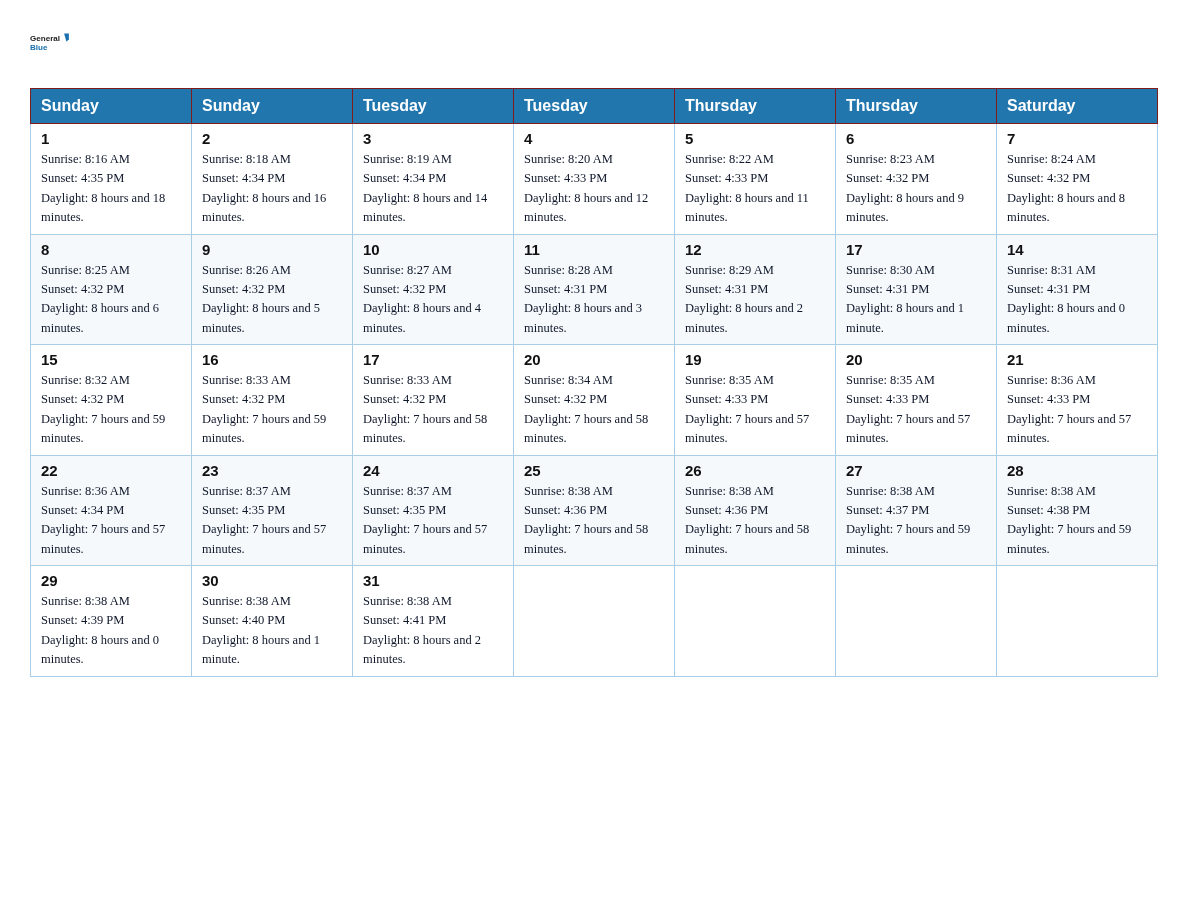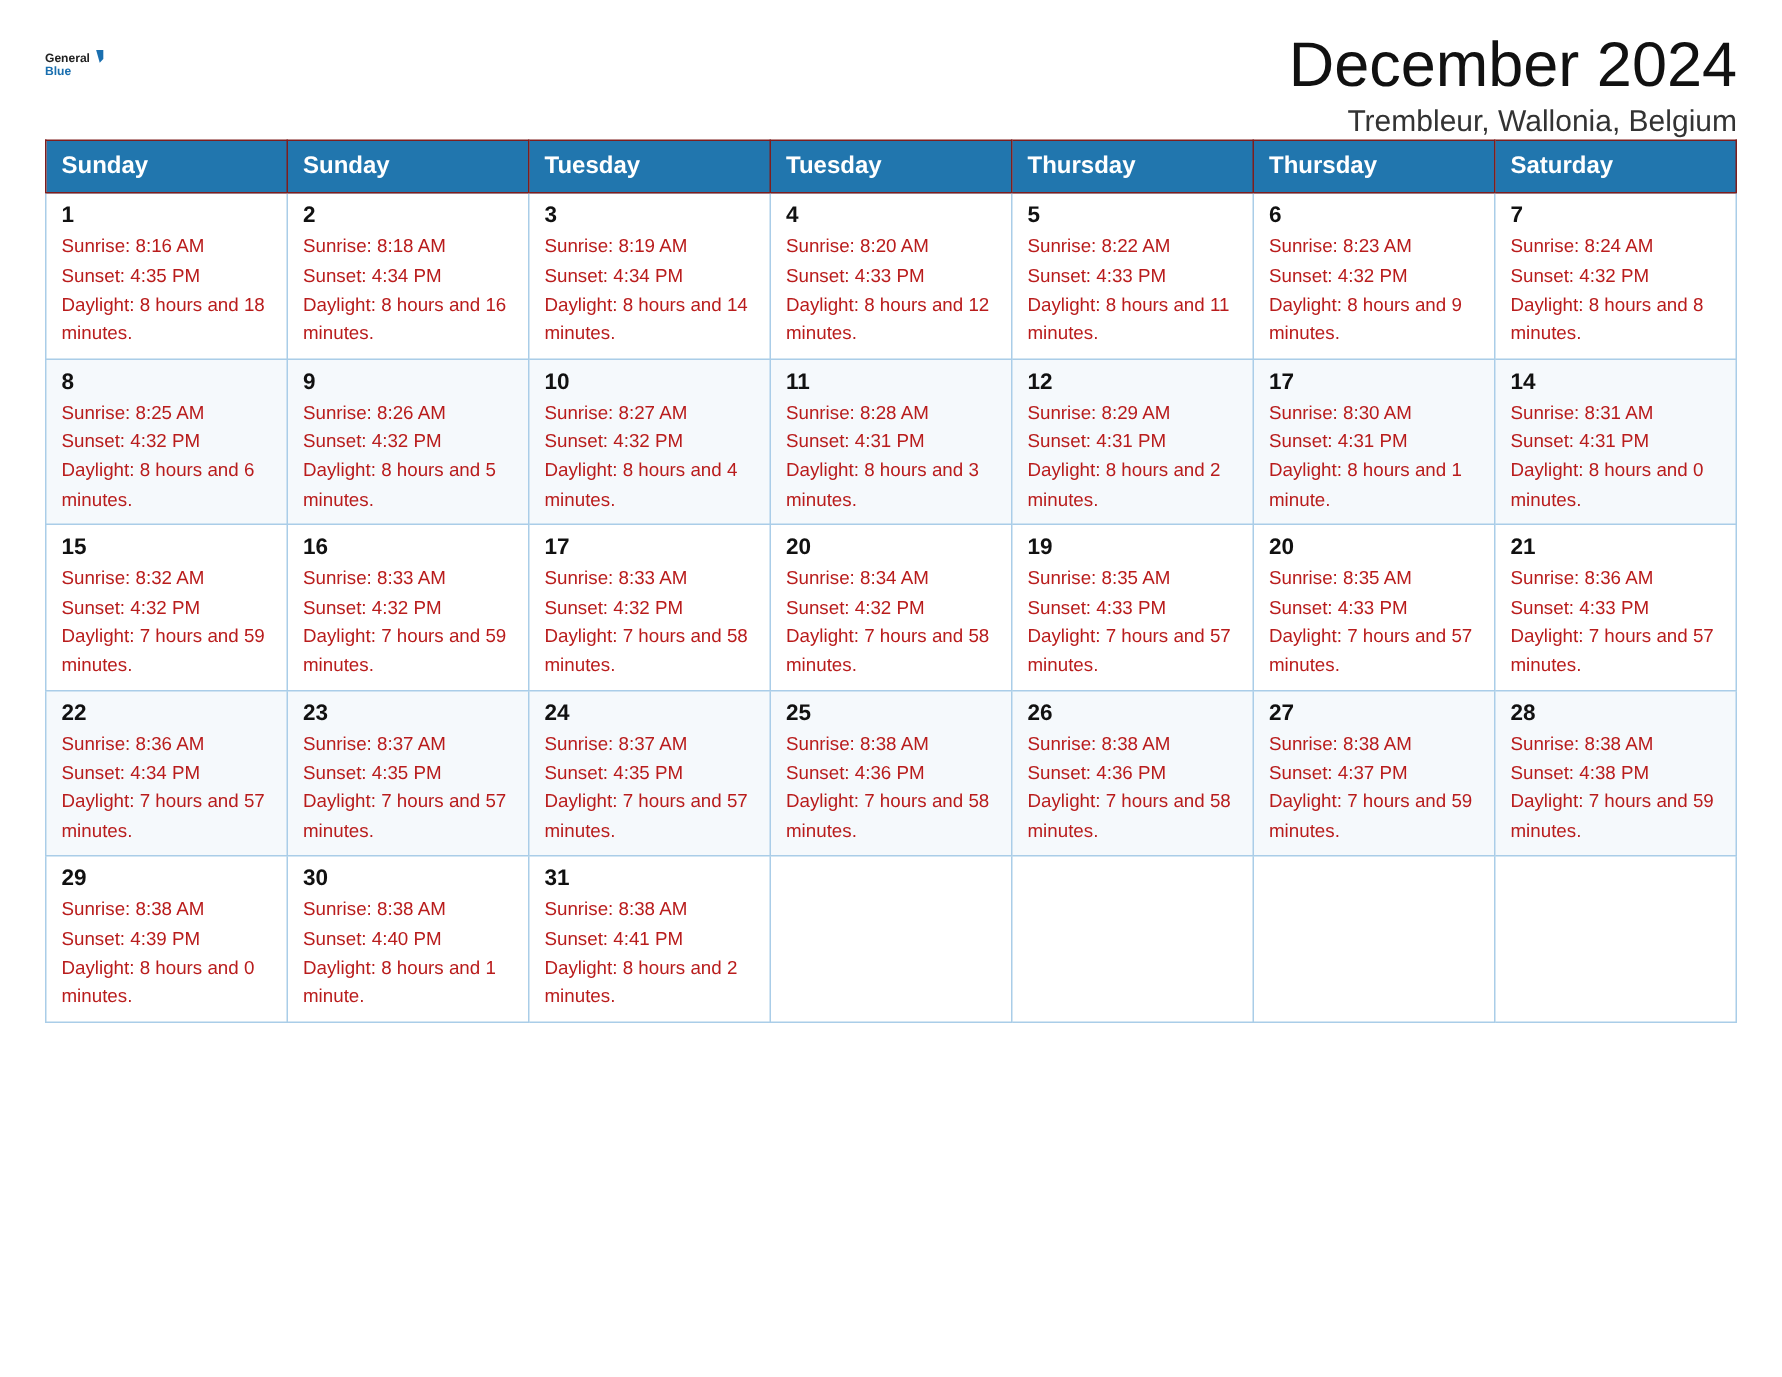--- a/index.html
+++ b/index.html
@@ -8,21 +8,22 @@
       background: #fff;
       color: #222;
       padding: 20px 30px;
       width: 1188px;
       min-height: 918px;
     }
     .header {
       display: flex;
       justify-content: space-between;
       align-items: flex-start;
-      margin-bottom: 0;
+      margin-bottom: 24px;
+      text-decoration: underline;
     }
     .logo-svg {
       width: 44px;
       height: 44px;
     }
     .title-block {
       text-align: right;
     }
     .month-title {
       font-size: 42px;
@@ -67,21 +68,22 @@
     .day-num {
       font-size: 15px;
       font-weight: bold;
       color: #111;
       display: block;
       margin-bottom: 3px;
     }
     .day-info {
       font-size: 12.5px;
       line-height: 1.55;
-      color: #b91c1c;
+      color: #0f172a;
+      font-family: Liberation Serif, serif;
     }
     .empty-cell {
       background: #fff !important;
     }
     .logo-wrapper {
       display: flex;
       flex-direction: column;
       align-items: flex-start;
     }
   </style>
@@ -91,24 +93,20 @@
 <div class="header">
   <div class="logo-wrapper">
     <svg class="logo-svg" viewBox="0 0 120 55" xmlns="http://www.w3.org/2000/svg">
 
       <text x="0" y="26" font-family="Arial" font-size="22" font-weight="bold" fill="#222">General</text>
 
       <polygon points="93,4 106,4 106,20 99.5,27" fill="#1a6faf"></polygon>
 
       <text x="0" y="50" font-family="Arial" font-size="22" font-weight="bold" fill="#1a6faf">Blue</text>
     </svg>
-  </div>
-  <div class="title-block">
-    <div class="month-title">December 2024</div>
-    <div class="location-title">Trembleur, Wallonia, Belgium</div>
   </div>
 </div>
 
 <table>
   <thead>
     <tr>
     <th>Sunday</th>
         <th>Sunday</th>
         <th>Tuesday</th>
         <th>Tuesday</th>

